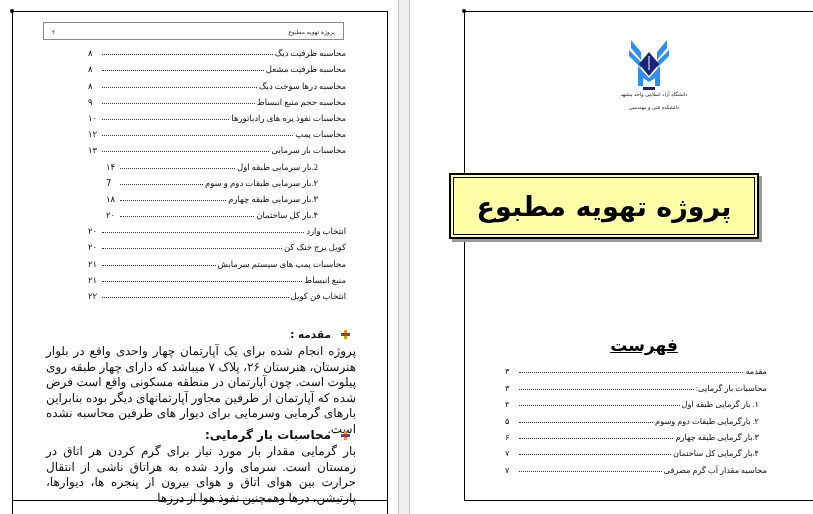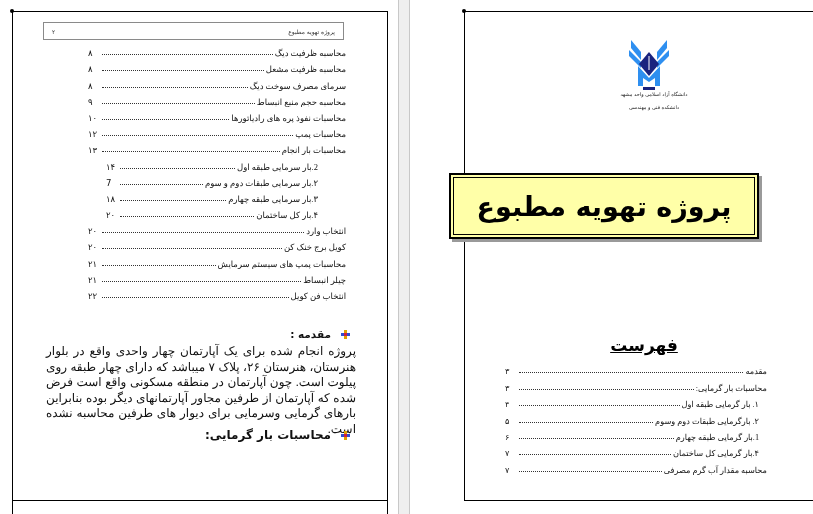--- a/index.html
+++ b/index.html
@@ -89,41 +89,41 @@
         <span class="lbl">محاسبه ظرفیت دیگ</span>
         <span class="dots"></span>
         <span class="pg">۸</span>
       </div>
     <div class="toc-row">
         <span class="lbl">محاسبه ظرفیت مشعل</span>
         <span class="dots"></span>
         <span class="pg">۸</span>
       </div>
     <div class="toc-row">
-        <span class="lbl">سرمای مصرف سوخت دیگ</span>
+        <span class="lbl">محاسبه درها سوخت دیگ</span>
         <span class="dots"></span>
         <span class="pg">۸</span>
       </div>
     <div class="toc-row">
         <span class="lbl">محاسبه حجم منبع انبساط</span>
         <span class="dots"></span>
         <span class="pg">۹</span>
       </div>
     <div class="toc-row">
         <span class="lbl">محاسبات نفوذ پره های رادیاتورها</span>
         <span class="dots"></span>
         <span class="pg">۱۰</span>
       </div>
     <div class="toc-row">
         <span class="lbl">محاسبات پمپ</span>
         <span class="dots"></span>
         <span class="pg">۱۲</span>
       </div>
     <div class="toc-row">
-        <span class="lbl">محاسبات بار انجام</span>
+        <span class="lbl">محاسبات بار سرمایی</span>
         <span class="dots"></span>
         <span class="pg">۱۳</span>
       </div>
     <div class="toc-row indent" style="margin-left:18px;">
         <span class="lbl">2.بار سرمایی طبقه اول</span>
         <span class="dots"></span>
         <span class="pg">۱۴</span>
       </div>
     <div class="toc-row indent" style="margin-left:18px;">
         <span class="lbl">۲.بار سرمایی طبقات دوم و سوم</span>
@@ -149,21 +149,21 @@
         <span class="lbl">کویل برج خنک کن</span>
         <span class="dots"></span>
         <span class="pg">۲۰</span>
       </div>
     <div class="toc-row">
         <span class="lbl">محاسبات پمپ های سیستم سرمایش</span>
         <span class="dots"></span>
         <span class="pg">۲۱</span>
       </div>
     <div class="toc-row">
-        <span class="lbl">چیلر انبساط</span>
+        <span class="lbl">منبع انبساط</span>
         <span class="dots"></span>
         <span class="pg">۲۱</span>
       </div>
     <div class="toc-row">
         <span class="lbl">انتخاب فن کویل</span>
         <span class="dots"></span>
         <span class="pg">۲۲</span>
       </div>
   </div>
 
@@ -178,20 +178,21 @@
   <div class="para" style="left:46px; top:344px; width:310px;">پروژه انجام شده برای یک آپارتمان چهار واحدی واقع در بلوار هنرستان، هنرستان ۲۶، پلاک ۷ میباشد که دارای چهار طبقه روی پیلوت است. چون آپارتمان در منطقه مسکونی واقع است فرض شده که آپارتمان از طرفین مجاور آپارتمانهای دیگر بوده بنابراین بارهای گرمایی وسرمایی برای دیوار های طرفین محاسبه نشده است.</div>
 
   <div class="sec-head" style="right:48px; top:428px; font-size:12px;">
     <span class="bullet-icon">
       <span style="left:3px;top:0;width:3px;height:9px;background:#e0a000;"></span>
       <span style="left:0;top:3px;width:9px;height:3px;background:#3050d0;"></span>
       <span style="left:3px;top:3px;width:3px;height:3px;background:#d02040;"></span>
     </span>
     <span>محاسبات بار گرمایی:</span>
   </div>
+  <div class="para" style="left:46px; top:444px; width:310px;">بار گرمایی مقدار بار مورد نیاز برای گرم کردن هر اتاق در زمستان است. سرمای وارد شده به هراتاق ناشی از انتقال حرارت بین هوای اتاق و هوای بیرون از پنجره ها، دیوارها، پارتیشن، درها وهمچنین نفوذ هوا از درزها</div>
 </div>
 
 <div class="gutter"></div>
 
 <div class="page" id="right-page">
   <div class="frame" style="height:490px;"></div>
   <div class="corner-dot" style="left:18px;top:9px;"></div>
 
   <svg class="logo" viewBox="0 0 40 52">
     <polygon points="2,2 12,14 12,22 2,10" fill="#2e8ff0"></polygon>
@@ -228,21 +229,21 @@
       <span class="lbl">۱.  بار گرمایی طبقه اول</span>
       <span class="dots"></span>
       <span class="pg">۴</span>
     </div>
   <div class="toc-row rindent1">
       <span class="lbl">۲.  بارگرمایی طبقات دوم وسوم</span>
       <span class="dots"></span>
       <span class="pg">۵</span>
     </div>
   <div class="toc-row rindent1">
-      <span class="lbl">1.بار گرمایی طبقه چهارم</span>
+      <span class="lbl">۳.بار گرمایی طبقه چهارم</span>
       <span class="dots"></span>
       <span class="pg">۶</span>
     </div>
   <div class="toc-row rindent1">
       <span class="lbl">۴.بار گرمایی کل ساختمان</span>
       <span class="dots"></span>
       <span class="pg">۷</span>
     </div>
   <div class="toc-row">
       <span class="lbl">محاسبه مقدار آب گرم مصرفی</span>

